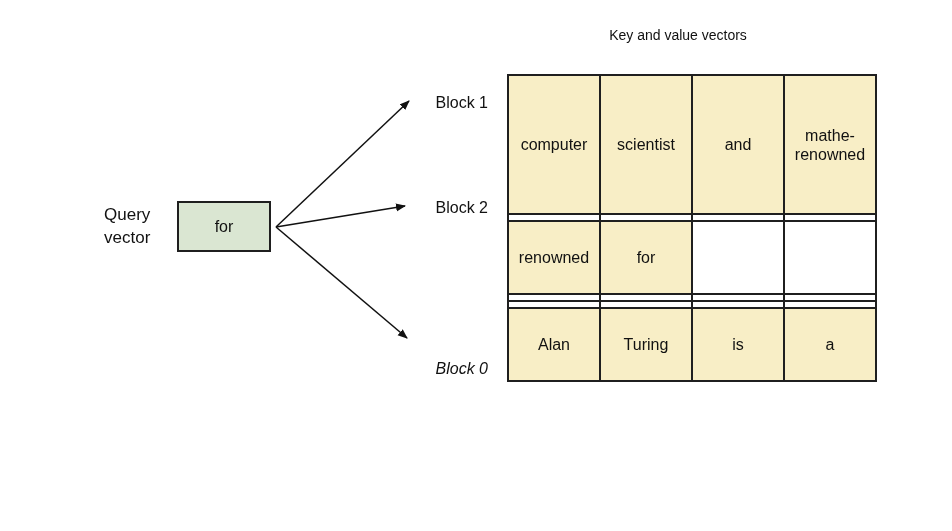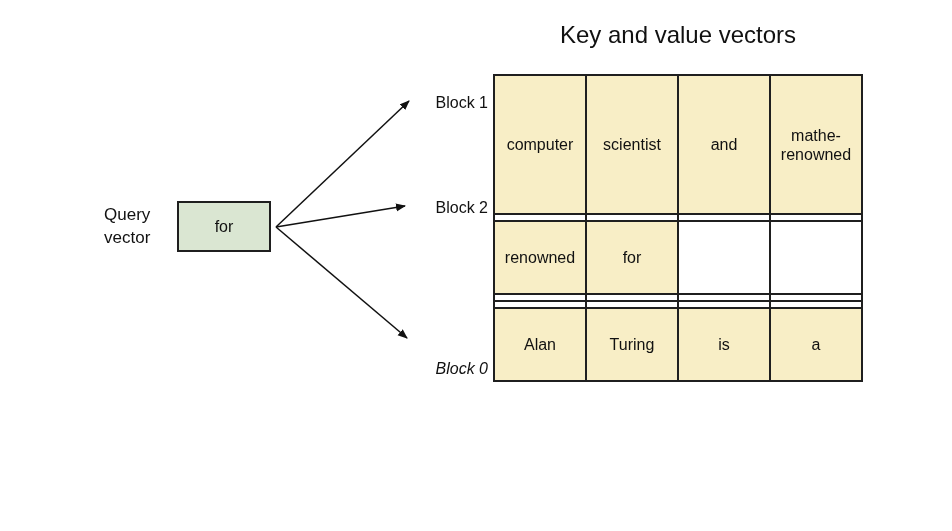--- a/index.html
+++ b/index.html
@@ -15,21 +15,21 @@
     height: 531px;
     background: #ffffff;
     overflow: hidden;
   }
   .title {
     position: absolute;
     left: 493px;
     top: 23px;
     width: 370px;
     text-align: center;
-    font-size: 24px;
+    font-size: 14px;
     line-height: 24px;
     color: #111111;
   }
   .query-label {
     position: absolute;
     left: 104px;
     top: 203px;
     font-size: 17px;
     line-height: 23px;
     white-space: pre-line;
@@ -65,21 +65,21 @@
     font-size: 16px;
     line-height: 18px;
     white-space: nowrap;
     margin-top: 6px;
   }
   .block-label.b1 { top: 88px; }
   .block-label.b2 { top: 193px; }
   .block-label.b0 { top: 354px; font-style: italic; }
   table.kv {
     position: absolute;
-    left: 493px;
+    left: 507px;
     top: 74px;
     width: 370px;
     height: 308px;
     border-collapse: collapse;
     table-layout: fixed;
   }
   table.kv td {
     border: 2px solid var(--line, #1F1F1F);
     text-align: center;
     vertical-align: middle;

